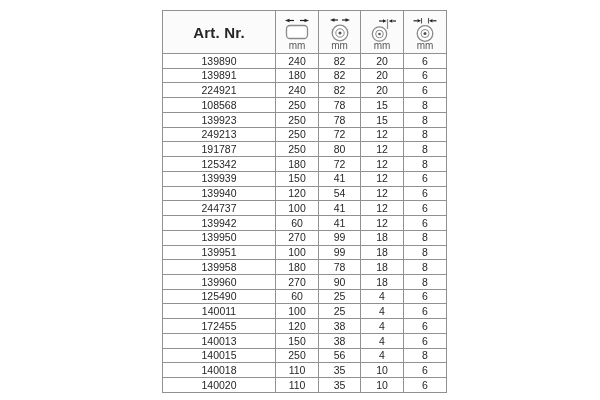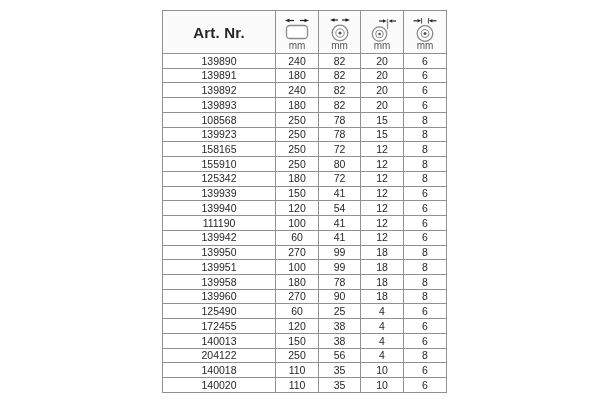--- a/index.html
+++ b/index.html
@@ -126,56 +126,49 @@
           <td>6</td>
         </tr>
         <tr>
           <td>139891</td>
           <td>180</td>
           <td>82</td>
           <td>20</td>
           <td>6</td>
         </tr>
         <tr>
-          <td>139892</td>
+          <td>224921</td>
           <td>240</td>
           <td>82</td>
           <td>20</td>
           <td>6</td>
         </tr>
         <tr>
-          <td>139893</td>
-          <td>180</td>
-          <td>82</td>
-          <td>20</td>
-          <td>6</td>
-        </tr>
-        <tr>
           <td>108568</td>
           <td>250</td>
           <td>78</td>
           <td>15</td>
           <td>8</td>
         </tr>
         <tr>
           <td>139923</td>
           <td>250</td>
           <td>78</td>
           <td>15</td>
           <td>8</td>
         </tr>
         <tr>
-          <td>158165</td>
+          <td>249213</td>
           <td>250</td>
           <td>72</td>
           <td>12</td>
           <td>8</td>
         </tr>
         <tr>
-          <td>155910</td>
+          <td>191787</td>
           <td>250</td>
           <td>80</td>
           <td>12</td>
           <td>8</td>
         </tr>
         <tr>
           <td>125342</td>
           <td>180</td>
           <td>72</td>
           <td>12</td>
@@ -189,21 +182,21 @@
           <td>6</td>
         </tr>
         <tr>
           <td>139940</td>
           <td>120</td>
           <td>54</td>
           <td>12</td>
           <td>6</td>
         </tr>
         <tr>
-          <td>111190</td>
+          <td>244737</td>
           <td>100</td>
           <td>41</td>
           <td>12</td>
           <td>6</td>
         </tr>
         <tr>
           <td>139942</td>
           <td>60</td>
           <td>41</td>
           <td>12</td>
@@ -238,35 +231,42 @@
           <td>8</td>
         </tr>
         <tr>
           <td>125490</td>
           <td>60</td>
           <td>25</td>
           <td>4</td>
           <td>6</td>
         </tr>
         <tr>
+          <td>140011</td>
+          <td>100</td>
+          <td>25</td>
+          <td>4</td>
+          <td>6</td>
+        </tr>
+        <tr>
           <td>172455</td>
           <td>120</td>
           <td>38</td>
           <td>4</td>
           <td>6</td>
         </tr>
         <tr>
           <td>140013</td>
           <td>150</td>
           <td>38</td>
           <td>4</td>
           <td>6</td>
         </tr>
         <tr>
-          <td>204122</td>
+          <td>140015</td>
           <td>250</td>
           <td>56</td>
           <td>4</td>
           <td>8</td>
         </tr>
         <tr>
           <td>140018</td>
           <td>110</td>
           <td>35</td>
           <td>10</td>

